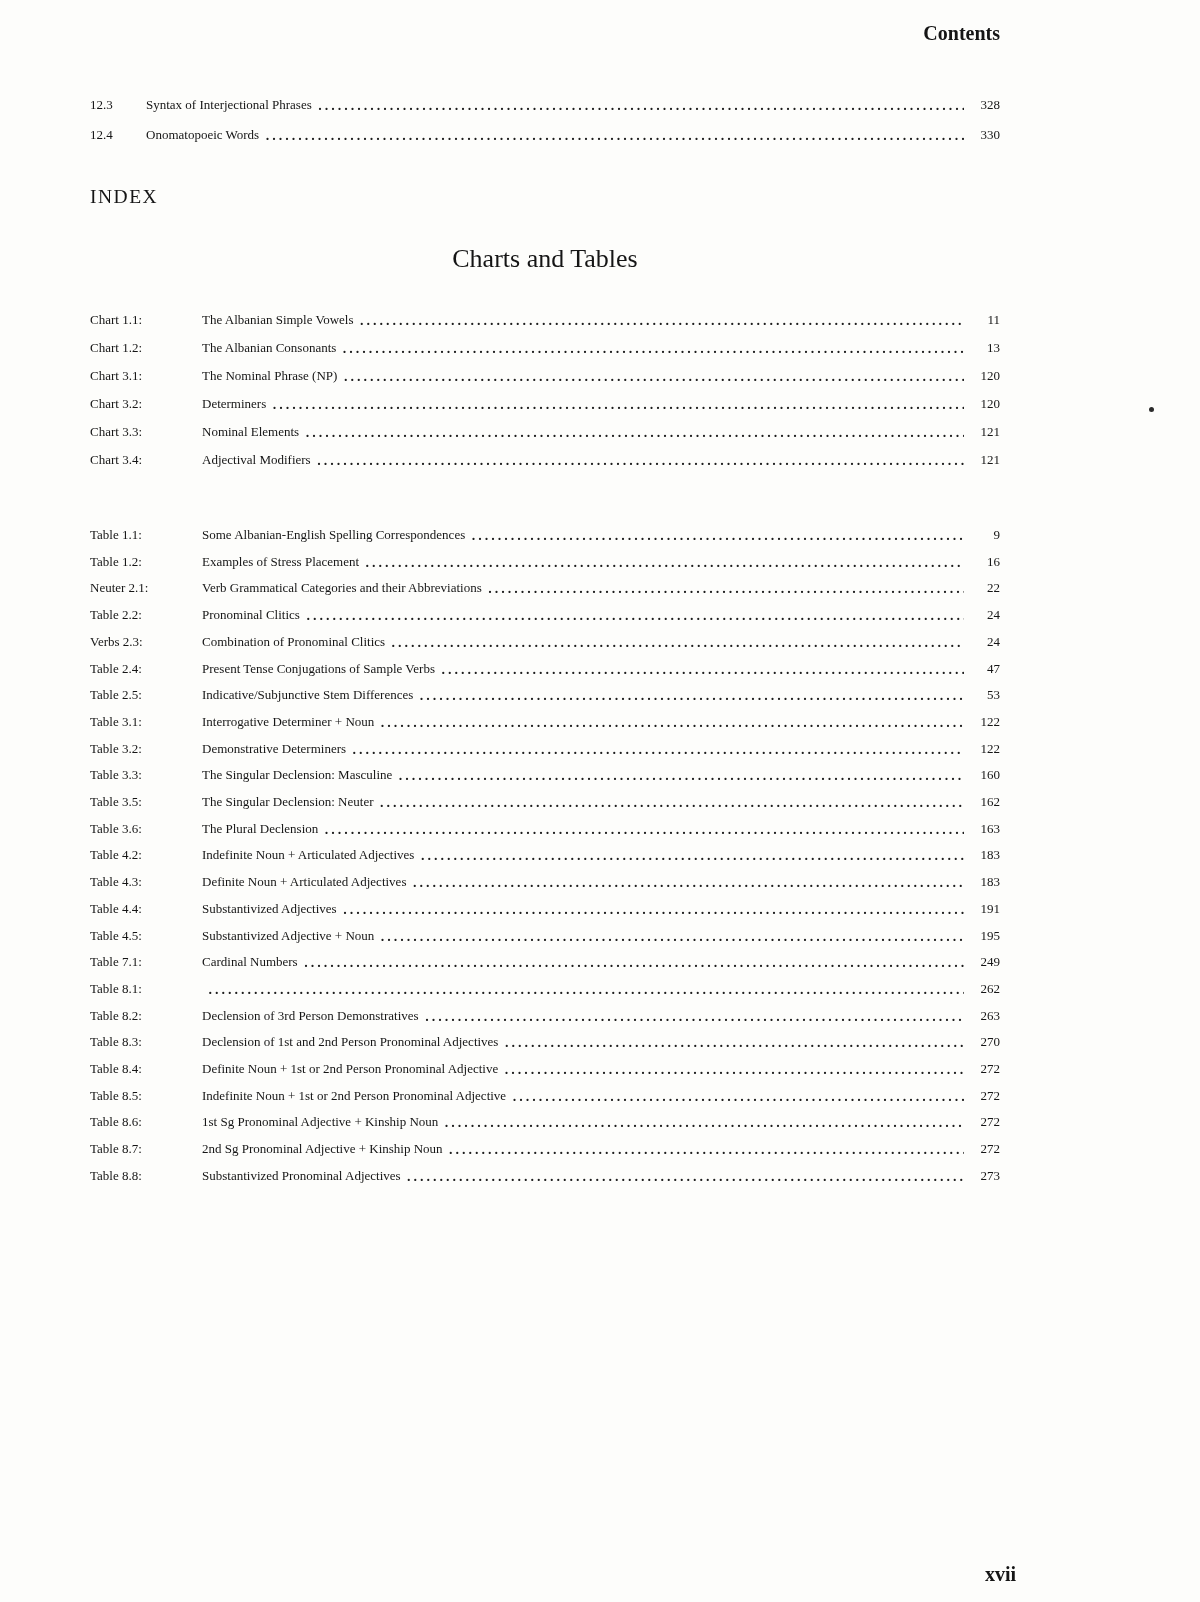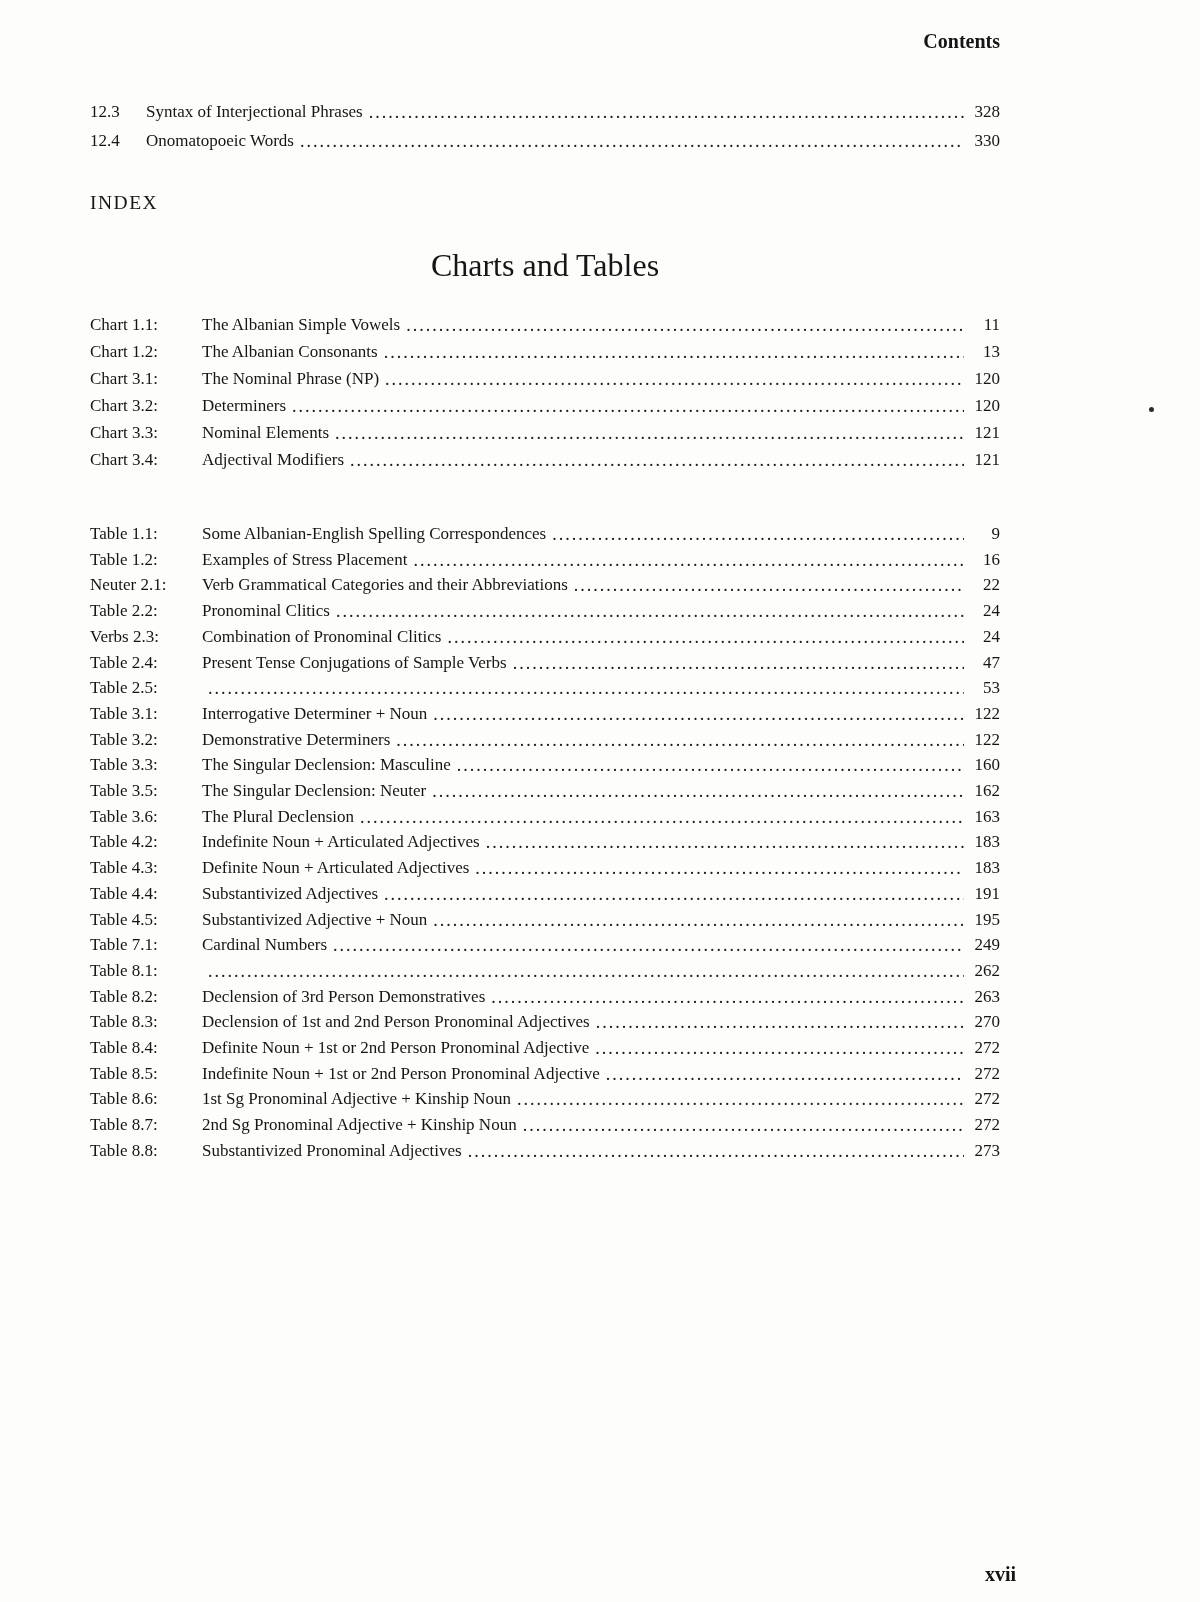--- a/index.html
+++ b/index.html
@@ -6,38 +6,38 @@
   html, body { margin: 0; padding: 0; background: #fdfdfb; }
   .page {
     position: relative;
     width: 1200px;
     height: 1602px;
     background: #fdfdfb;
     font-family: "Liberation Serif", "DejaVu Serif", serif;
     color: #151515;
     overflow: hidden;
   }
-  .content { padding: 28px 200px 0 90px; font-family: Liberation Serif, serif; }
+  .content { padding: 20px 200px 0 90px; font-family: Liberation Serif, serif; }
 
   .header-row {
     text-align: right;
     font-weight: bold;
     font-size: 20px;
     line-height: 26px;
   }
 
   .toc-list { margin: 0; }
   .top-list   { margin-top: 44px; }
   .chart-list { margin-top: 30px; }
   .table-list { margin-top: 48px; }
 
   .toc-entry {
     display: flex;
-    align-items: flex-start;
-    font-size: 17px;
+    align-items: center;
+    font-size: 13px;
     line-height: 26px;
     white-space: nowrap;
   }
   .top-list .toc-entry   { line-height: 28px; }
   .table-list .toc-entry { line-height: 24.7px; }
 
   .toc-label { flex: 0 0 auto; width: 112px; }
   .top-list .toc-label { width: 56px; }
   .toc-title { flex: 0 0 auto; }
   .toc-leader {
@@ -57,21 +57,21 @@
   .index-heading {
     margin-top: 34px;
     font-size: 19.5px;
     letter-spacing: 1.5px;
     line-height: 26px;
   }
 
   .section-title {
     margin-top: 32px;
     text-align: center;
-    font-size: 32px;
+    font-size: 26px;
     line-height: 34px;
     font-weight: normal;
   }
 
   .footer {
     position: absolute;
     right: 184px;
     bottom: 16px;
     font-weight: bold;
     font-size: 20px;
@@ -197,20 +197,21 @@
 
   <div class="toc-entry">
     <span class="toc-label">Table 2.4:</span>
     <span class="toc-title">Present Tense Conjugations of Sample Verbs</span>
     <span class="toc-leader"></span>
     <span class="toc-page">47</span>
   </div>
 
   <div class="toc-entry">
     <span class="toc-label">Table 2.5:</span>
+    <span class="toc-title">Indicative/Subjunctive Stem Differences</span>
     <span class="toc-leader"></span>
     <span class="toc-page">53</span>
   </div>
 
   <div class="toc-entry">
     <span class="toc-label">Table 3.1:</span>
     <span class="toc-title">Interrogative Determiner + Noun</span>
     <span class="toc-leader"></span>
     <span class="toc-page">122</span>
   </div>

